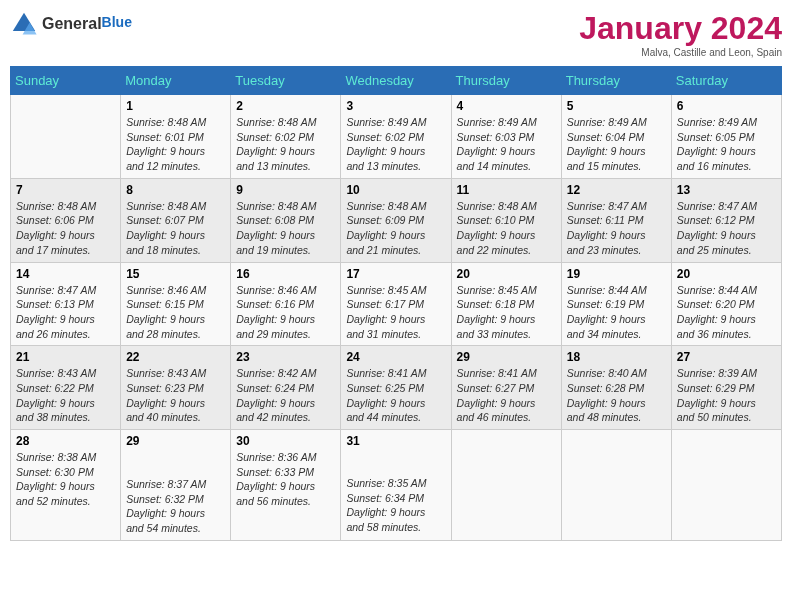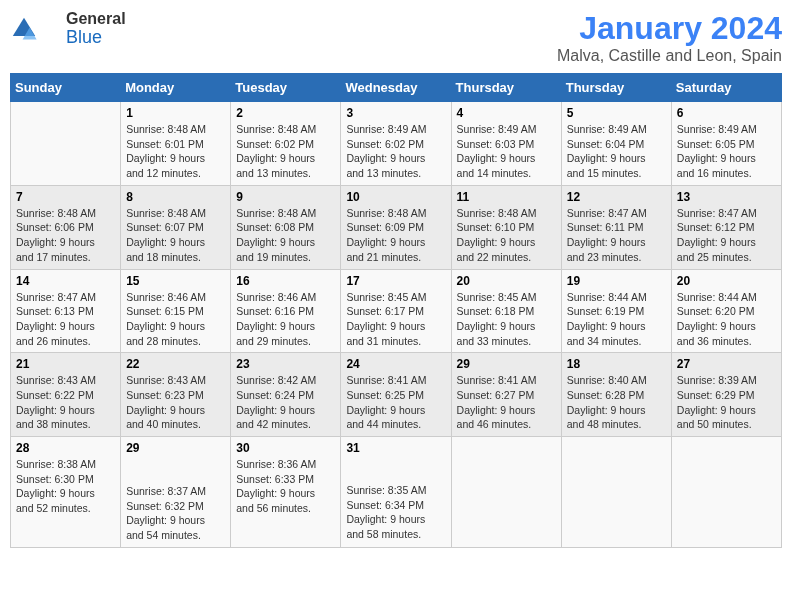--- a/index.html
+++ b/index.html
@@ -16,62 +16,61 @@
       align-items: flex-start;
       margin-bottom: 8px;
     }
     .logo {
       display: flex;
       align-items: center;
       gap: 4px;
     }
     .logo-text {
       display: flex;
-      flex-direction: column;
+      flex-direction: row;
       line-height: 1.1;
-      margin-left: 24px;
     }
     .logo-general {
       font-size: 16px;
       font-weight: bold;
       color: #333;
     }
     .logo-blue {
-      font-size: 18px;
-      font-weight: normal;
+      font-size: 14px;
+      font-weight: bold;
       color: #1a6bbf;
     }
     .logo-icon {
       width: 28px;
       height: 28px;
     }
     .title-area {
       text-align: right;
     }
     .month-title {
       font-size: 32px;
       font-weight: bold;
-      color: #3b82f6;
+      color: #be185d;
     }
     .location-title {
-      font-size: 16px;
+      font-size: 10px;
       color: #555;
     }
     table {
       width: 100%;
       border-collapse: collapse;
       font-size: 11px;
     }
     thead tr th {
       background-color: #2a6db5;
-      color: #ffffff;
+      color: #5eead4;
       padding: 6px 4px;
       text-align: left;
       font-size: 13px;
-      font-weight: bold;
+      font-weight: normal;
       border: 1px solid #2a6db5;
     }
     tbody tr td {
       border: 1px solid #ccc;
       padding: 4px 5px;
       vertical-align: top;
       min-height: 80px;
       width: calc(100% / 7);
     }
     tbody tr:nth-child(odd) td {
@@ -83,20 +82,21 @@
     .day-num {
       font-weight: bold;
       font-size: 12px;
       display: block;
       margin-bottom: 2px;
     }
     .cell-content {
       font-size: 10.5px;
       line-height: 1.4;
       color: #333;
+      font-style: italic;
     }
   </style>
 </head>
 <body>
 
 <div class="header-area">
   <div class="logo">
     <svg class="logo-icon" viewBox="0 0 40 40" xmlns="http://www.w3.org/2000/svg">
       <polygon points="20,4 36,30 4,30" fill="#2a6db5"></polygon>
       <polygon points="28,18 38,35 18,35" fill="#5baaf0" opacity="0.7"></polygon>

